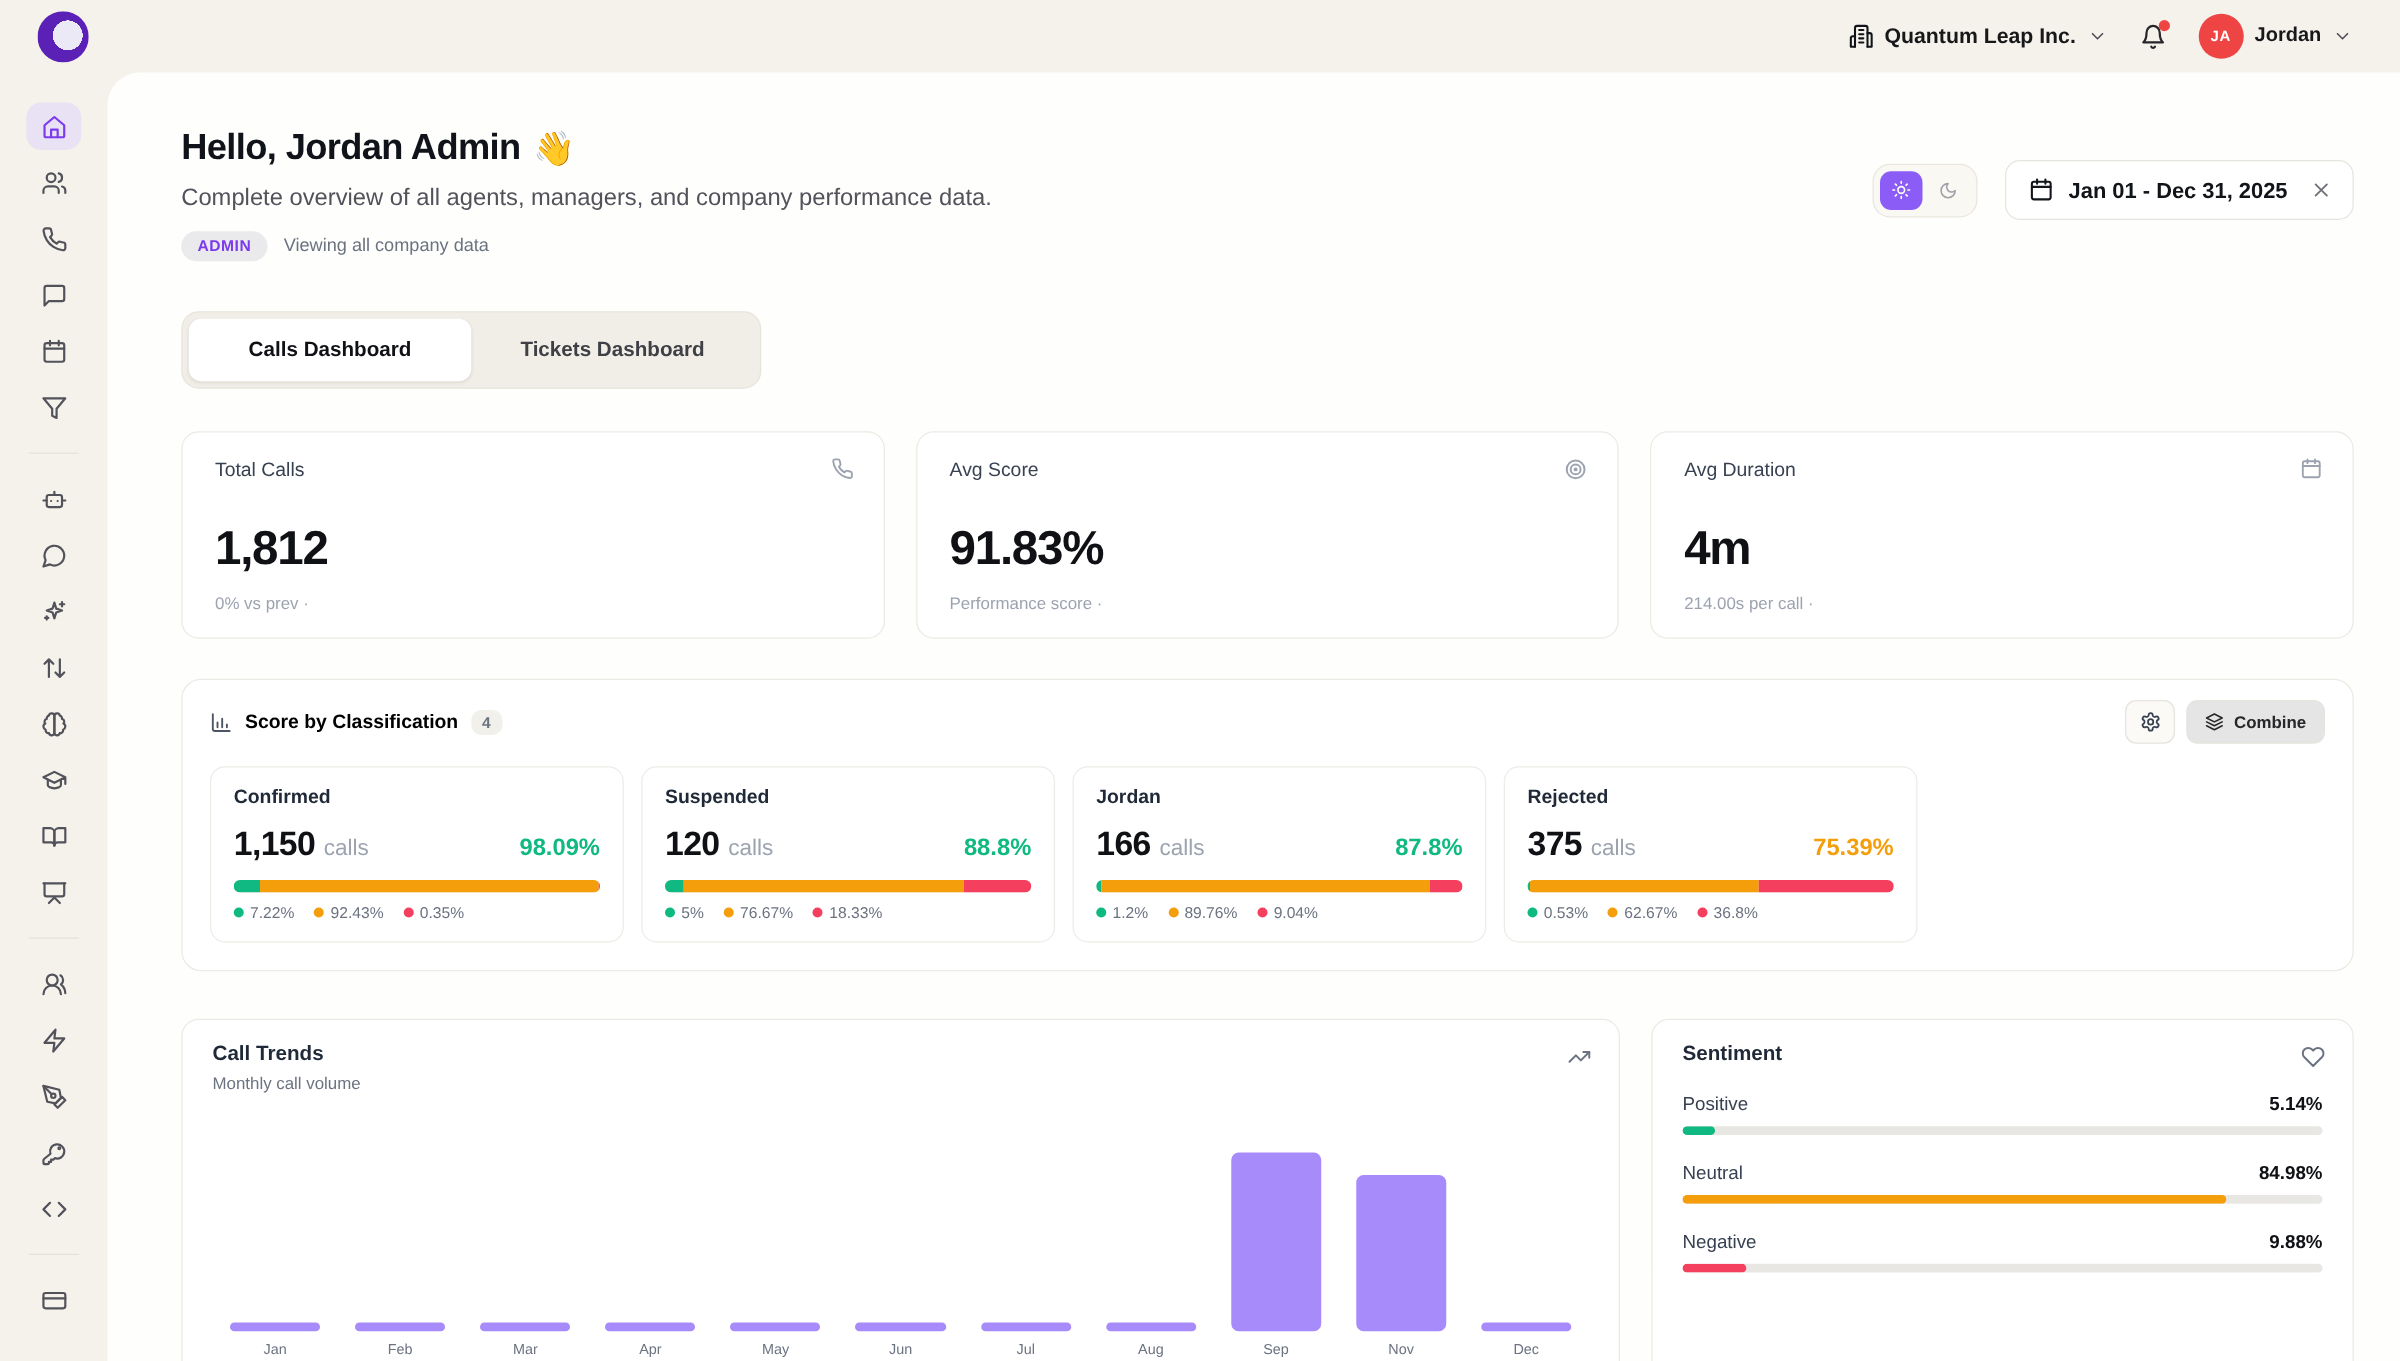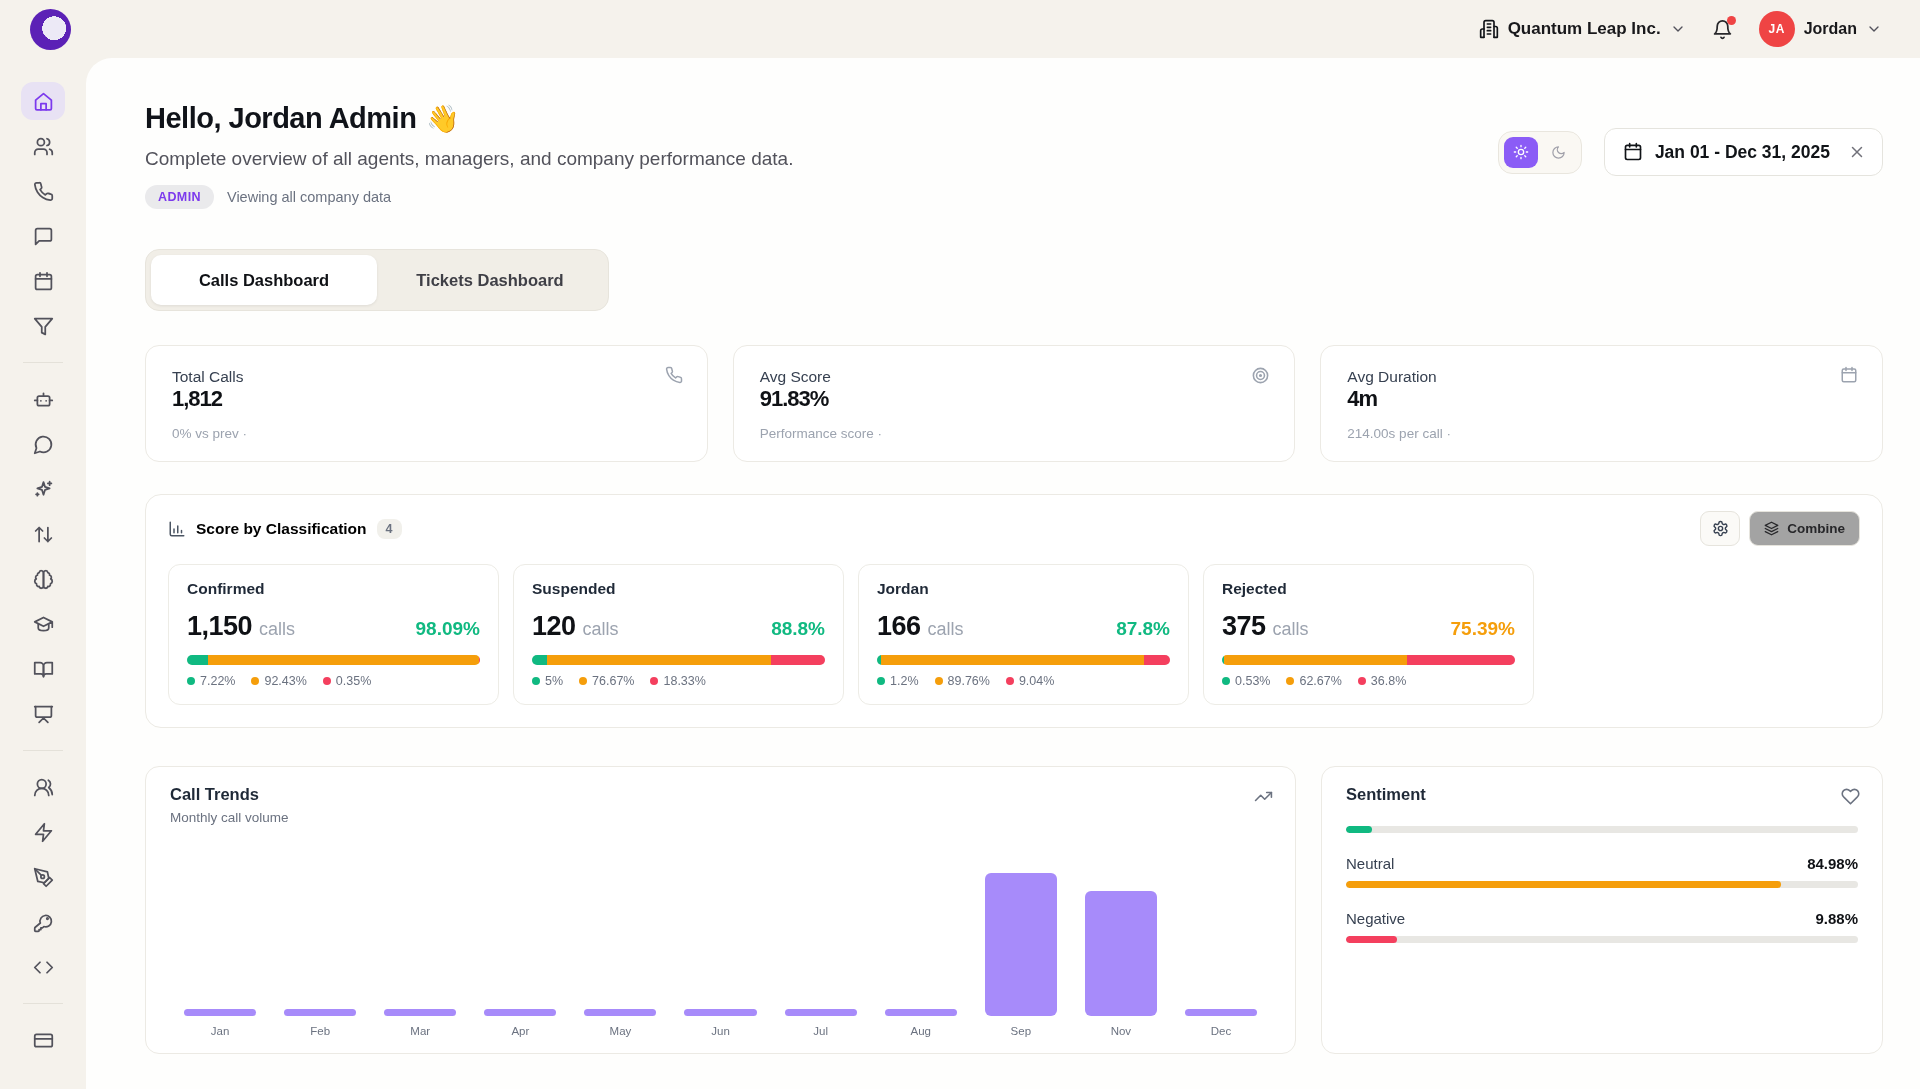--- a/index.html
+++ b/index.html
@@ -45,30 +45,30 @@
   .date-x { color:#71717a; margin-left:6px; }
 
   .tabs { margin-top:40px; display:inline-flex; background:#f1eee7; border:1px solid #e7e4dc; border-radius:14px; padding:5px; }
   .tab { width:226px; height:50px; border-radius:10px; display:flex; align-items:center; justify-content:center; font-size:16.5px; font-weight:600; color:#3f3f46; cursor:pointer; }
   .tab.active { background:#fff; color:#0f1115; font-weight:700; box-shadow:0 1px 3px rgba(0,0,0,.08); }
 
   .stats { margin-top:34px; display:grid; grid-template-columns:repeat(3,1fr); gap:25px; }
   .stat-card { background:#fff; border:1px solid #eceae4; border-radius:14px; padding:22px 26px 20px; position:relative; }
   .stat-label { font-size:15.5px; font-weight:500; color:#374151; }
   .stat-icon { position:absolute; top:20px; right:24px; color:#9ca3af; }
-  .stat-value { margin-top:0; font-size:22px; font-weight:700; letter-spacing:-1px; color:#0f1115; }
+  .stat-value { margin-top:32px; font-size:38px; font-weight:700; letter-spacing:-1px; color:#0f1115; }
   .stat-caption { margin-top:14px; font-size:13.5px; color:#9ca3af; }
 
   .class-section { margin-top:32px; background:#fff; border:1px solid #eceae4; border-radius:16px; padding:16px 22px 22px; }
   .class-head { display:flex; align-items:center; gap:10px; }
   .class-title { font-size:15.5px; font-weight:600; color:#000000; }
   .count-badge { background:#f1f0eb; color:#6b7280; font-size:12.5px; font-weight:600; border-radius:8px; padding:3px 9px; }
   .class-actions { margin-left:auto; display:flex; gap:9px; }
   .icon-btn { width:40px; height:35px; background:#fbfaf7; border:1px solid #e6e4dd; border-radius:9px; display:flex; align-items:center; justify-content:center; color:#374151; cursor:pointer; }
-  .combine-btn { height:35px; background:#a3a3a3; border:1px solid #e6e4dd; border-radius:9px; display:flex; align-items:center; gap:8px; padding:0 14px; font-size:13.5px; font-weight:600; color:#27272a; cursor:pointer; }
+  .combine-btn { height:35px; background:#e5e5e5; border:1px solid #e6e4dd; border-radius:9px; display:flex; align-items:center; gap:8px; padding:0 14px; font-size:13.5px; font-weight:600; color:#27272a; cursor:pointer; }
   .class-cards { margin-top:18px; display:flex; gap:14px; }
   .class-card { width:331px; background:#fff; border:1px solid #edece6; border-radius:12px; padding:15px 18px 16px; }
   .cc-title { font-size:15.5px; font-weight:600; color:#1f2937; }
   .cc-valrow { margin-top:13px; display:flex; align-items:baseline; }
   .cc-num { font-size:27px; font-weight:800; letter-spacing:-.5px; color:#0f1115; }
   .cc-suffix { font-size:18px; color:#9ca3af; margin-left:7px; }
   .cc-score { margin-left:auto; font-size:19px; font-weight:700; }
   .cc-bar { margin-top:13px; height:10px; border-radius:6px; overflow:hidden; display:flex; background:#f1f0ec; }
   .cc-bar i { display:block; height:100%; }
   .cc-legend { margin-top:9px; display:flex; gap:16px; }
@@ -513,20 +513,24 @@
     </div>
     <div class="panel">
       <div class="panel-title">Sentiment</div>
       <span class="panel-icon">
           <svg width="19" height="19" viewBox="0 0 24 24" fill="none" stroke="currentColor" stroke-width="2" stroke-linecap="round" stroke-linejoin="round">
             <path d="M20.84 4.61a5.5 5.5 0 0 0-7.78 0L12 5.67l-1.06-1.06a5.5 5.5 0 0 0-7.78 7.78l1.06 1.06L12 21.23l7.78-7.78 1.06-1.06a5.5 5.5 0 0 0 0-7.78z"></path>
           </svg>
         </span>
       <div class="sent-rows" id="sentiment-rows">
           <div class="sent-row">
+            <div class="sent-line">
+              <span class="sent-label">Positive</span>
+              <span class="sent-value">5.14%</span>
+            </div>
             <div class="sent-track">
               <div class="sent-fill" style="width:5.14%;background:#10b981"></div>
             </div>
           </div>
           <div class="sent-row">
             <div class="sent-line">
               <span class="sent-label">Neutral</span>
               <span class="sent-value">84.98%</span>
             </div>
             <div class="sent-track">

